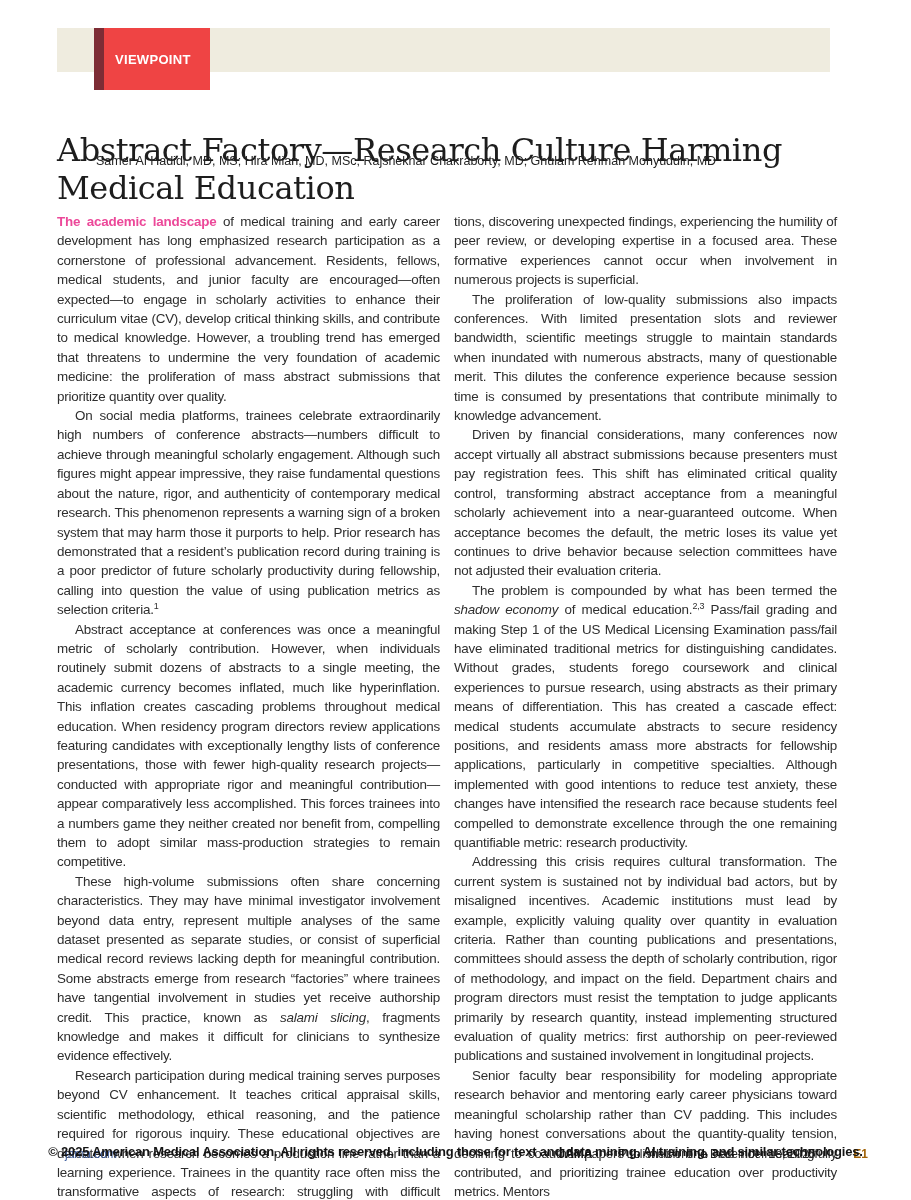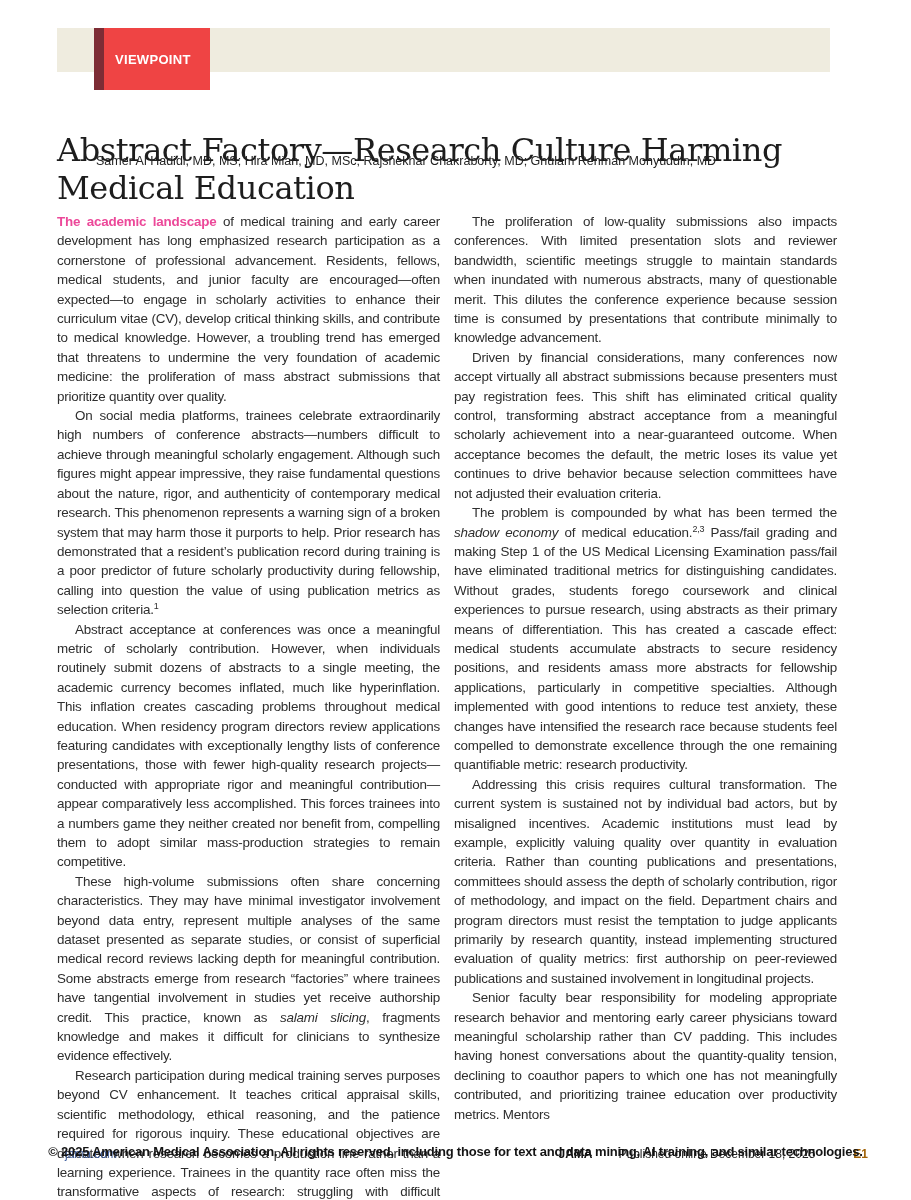--- a/index.html
+++ b/index.html
@@ -54,20 +54,21 @@
 
 <div class="body-cols">
   <div class="col">
       <p><span class="lede">The academic landscape</span><span> of medical training and early career development has long emphasized research participation as a cornerstone of professional advancement. Residents, fellows, medical students, and junior faculty are encouraged—often expected—to engage in scholarly activities to enhance their curriculum vitae (CV), develop critical thinking skills, and contribute to medical knowledge. However, a troubling trend has emerged that threatens to undermine the very foundation of academic medicine: the proliferation of mass abstract submissions that prioritize quantity over quality.</span></p>
       <p class="indent"><span>On social media platforms, trainees celebrate extraordinarily high numbers of conference abstracts—numbers difficult to achieve through meaningful scholarly engagement. Although such figures might appear impressive, they raise fundamental questions about the nature, rigor, and authenticity of contemporary medical research. This phenomenon represents a warning sign of a broken system that may harm those it purports to help. Prior research has demonstrated that a resident’s publication record during training is a poor predictor of future scholarly productivity during fellowship, calling into question the value of using publication metrics as selection criteria.</span><sup>1</sup></p>
       <p class="indent"><span>Abstract acceptance at conferences was once a meaningful metric of scholarly contribution. However, when individuals routinely submit dozens of abstracts to a single meeting, the academic currency becomes inflated, much like hyperinflation. This inflation creates cascading problems throughout medical education. When residency program directors review applications featuring candidates with exceptionally lengthy lists of conference presentations, those with fewer high-quality research projects—conducted with appropriate rigor and meaningful contribution—appear comparatively less accomplished. This forces trainees into a numbers game they neither created nor benefit from, compelling them to adopt similar mass-production strategies to remain competitive.</span></p>
       <p class="indent"><span>These high-volume submissions often share concerning characteristics. They may have minimal investigator involvement beyond data entry, represent multiple analyses of the same dataset presented as separate studies, or consist of superficial medical record reviews lacking depth for meaningful contribution. Some abstracts emerge from research “factories” where trainees have tangential involvement in studies yet receive authorship credit. This practice, known as </span><i>salami slicing</i><span>, fragments knowledge and makes it difficult for clinicians to synthesize evidence effectively.</span></p>
       <p class="indent"><span>Research participation during medical training serves purposes beyond CV enhancement. It teaches critical appraisal skills, scientific methodology, ethical reasoning, and the patience required for rigorous inquiry. These educational objectives are defeated when research becomes a production line rather than a learning experience. Trainees in the quantity race often miss the transformative aspects of research: struggling with difficult methodological ques-</span></p>
     </div>
   <div class="col">
+      <p><span>tions, discovering unexpected findings, experiencing the humility of peer review, or developing expertise in a focused area. These formative experiences cannot occur when involvement in numerous projects is superficial.</span></p>
       <p class="indent"><span>The proliferation of low-quality submissions also impacts conferences. With limited presentation slots and reviewer bandwidth, scientific meetings struggle to maintain standards when inundated with numerous abstracts, many of questionable merit. This dilutes the conference experience because session time is consumed by presentations that contribute minimally to knowledge advancement.</span></p>
       <p class="indent"><span>Driven by financial considerations, many conferences now accept virtually all abstract submissions because presenters must pay registration fees. This shift has eliminated critical quality control, transforming abstract acceptance from a meaningful scholarly achievement into a near-guaranteed outcome. When acceptance becomes the default, the metric loses its value yet continues to drive behavior because selection committees have not adjusted their evaluation criteria.</span></p>
       <p class="indent"><span>The problem is compounded by what has been termed the </span><i>shadow economy</i><span> of medical education.</span><sup>2,3</sup><span> Pass/fail grading and making Step 1 of the US Medical Licensing Examination pass/fail have eliminated traditional metrics for distinguishing candidates. Without grades, students forego coursework and clinical experiences to pursue research, using abstracts as their primary means of differentiation. This has created a cascade effect: medical students accumulate abstracts to secure residency positions, and residents amass more abstracts for fellowship applications, particularly in competitive specialties. Although implemented with good intentions to reduce test anxiety, these changes have intensified the research race because students feel compelled to demonstrate excellence through the one remaining quantifiable metric: research productivity.</span></p>
       <p class="indent"><span>Addressing this crisis requires cultural transformation. The current system is sustained not by individual bad actors, but by misaligned incentives. Academic institutions must lead by example, explicitly valuing quality over quantity in evaluation criteria. Rather than counting publications and presentations, committees should assess the depth of scholarly contribution, rigor of methodology, and impact on the field. Department chairs and program directors must resist the temptation to judge applicants primarily by research quantity, instead implementing structured evaluation of quality metrics: first authorship on peer-reviewed publications and sustained involvement in longitudinal projects.</span></p>
       <p class="indent"><span>Senior faculty bear responsibility for modeling appropriate research behavior and mentoring early career physicians toward meaningful scholarship rather than CV padding. This includes having honest conversations about the quantity-quality tension, declining to coauthor papers to which one has not meaningfully contributed, and prioritizing trainee education over productivity metrics. Mentors</span></p>
     </div>
 </div>
 
 <div class="footer-row">
   <a class="site-link" href="#">jama.com</a>

